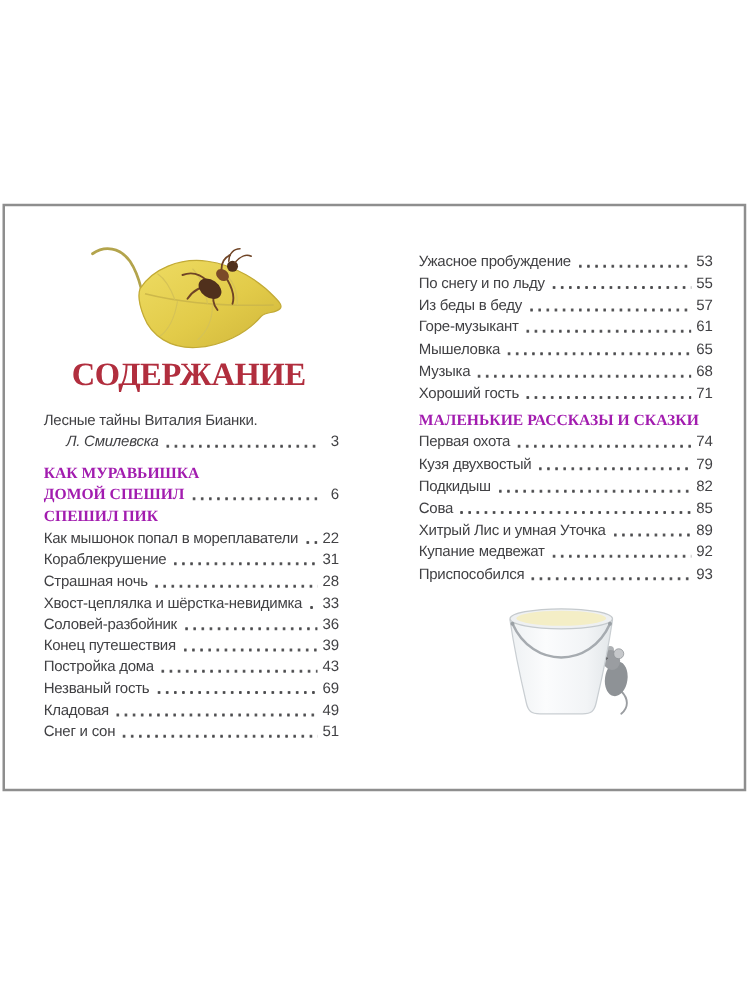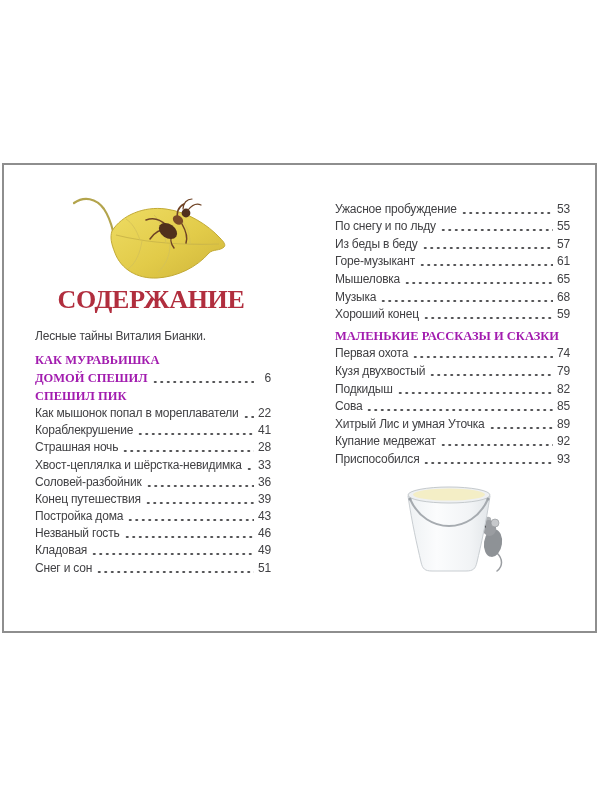--- a/index.html
+++ b/index.html
@@ -72,20 +72,25 @@
     </g>
   </svg>
 
   <h1 class="contents-title">СОДЕРЖАНИЕ</h1>
 
   <div class="col col-left">
     <div class="intro-block">
       <div class="row">
         <span class="t">Лесные тайны Виталия Бианки.</span>
       </div>
+      <div class="row indent">
+        <span class="t italic">Л. Смилевска</span>
+        <span class="leader"></span>
+        <span class="p">3</span>
+      </div>
     </div>
 
     <div class="section-block">
       <div class="row">
         <span class="t head">КАК МУРАВЬИШКА</span>
       </div>
       <div class="row">
         <span class="t head">ДОМОЙ СПЕШИЛ</span>
         <span class="leader"></span>
         <span class="p">6</span>
@@ -97,21 +102,21 @@
     </div>
 
     <div class="row">
         <span class="t">Как мышонок попал в мореплаватели</span>
         <span class="leader"></span>
         <span class="p">22</span>
       </div>
     <div class="row">
         <span class="t">Кораблекрушение</span>
         <span class="leader"></span>
-        <span class="p">41</span>
+        <span class="p">31</span>
       </div>
     <div class="row">
         <span class="t">Страшная ночь</span>
         <span class="leader"></span>
         <span class="p">28</span>
       </div>
     <div class="row">
         <span class="t">Хвост-цеплялка и шёрстка-невидимка</span>
         <span class="leader"></span>
         <span class="p">33</span>
@@ -127,21 +132,21 @@
         <span class="p">39</span>
       </div>
     <div class="row">
         <span class="t">Постройка дома</span>
         <span class="leader"></span>
         <span class="p">43</span>
       </div>
     <div class="row">
         <span class="t">Незваный гость</span>
         <span class="leader"></span>
-        <span class="p">46</span>
+        <span class="p">69</span>
       </div>
     <div class="row">
         <span class="t">Кладовая</span>
         <span class="leader"></span>
         <span class="p">49</span>
       </div>
     <div class="row">
         <span class="t">Снег и сон</span>
         <span class="leader"></span>
         <span class="p">51</span>
@@ -173,23 +178,23 @@
         <span class="t">Мышеловка</span>
         <span class="leader"></span>
         <span class="p">65</span>
       </div>
     <div class="row">
         <span class="t">Музыка</span>
         <span class="leader"></span>
         <span class="p">68</span>
       </div>
     <div class="row">
-        <span class="t">Хороший конец</span>
-        <span class="leader"></span>
-        <span class="p">59</span>
+        <span class="t">Хороший гость</span>
+        <span class="leader"></span>
+        <span class="p">71</span>
       </div>
 
     <div class="row section-heading-row">
       <span class="t head">МАЛЕНЬКИЕ РАССКАЗЫ И СКАЗКИ</span>
     </div>
 
     <div class="row">
         <span class="t">Первая охота</span>
         <span class="leader"></span>
         <span class="p">74</span>

